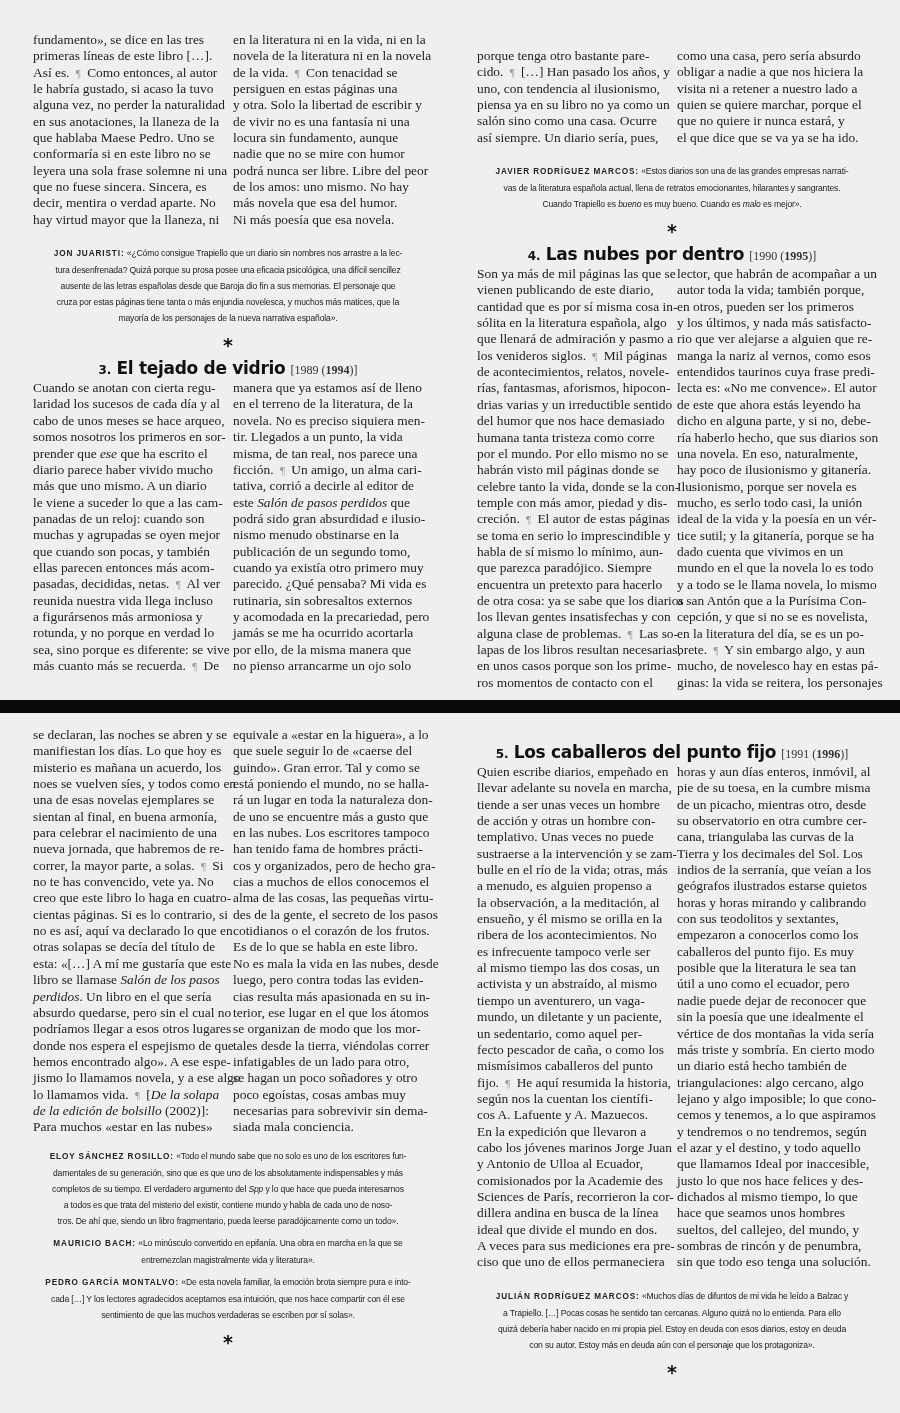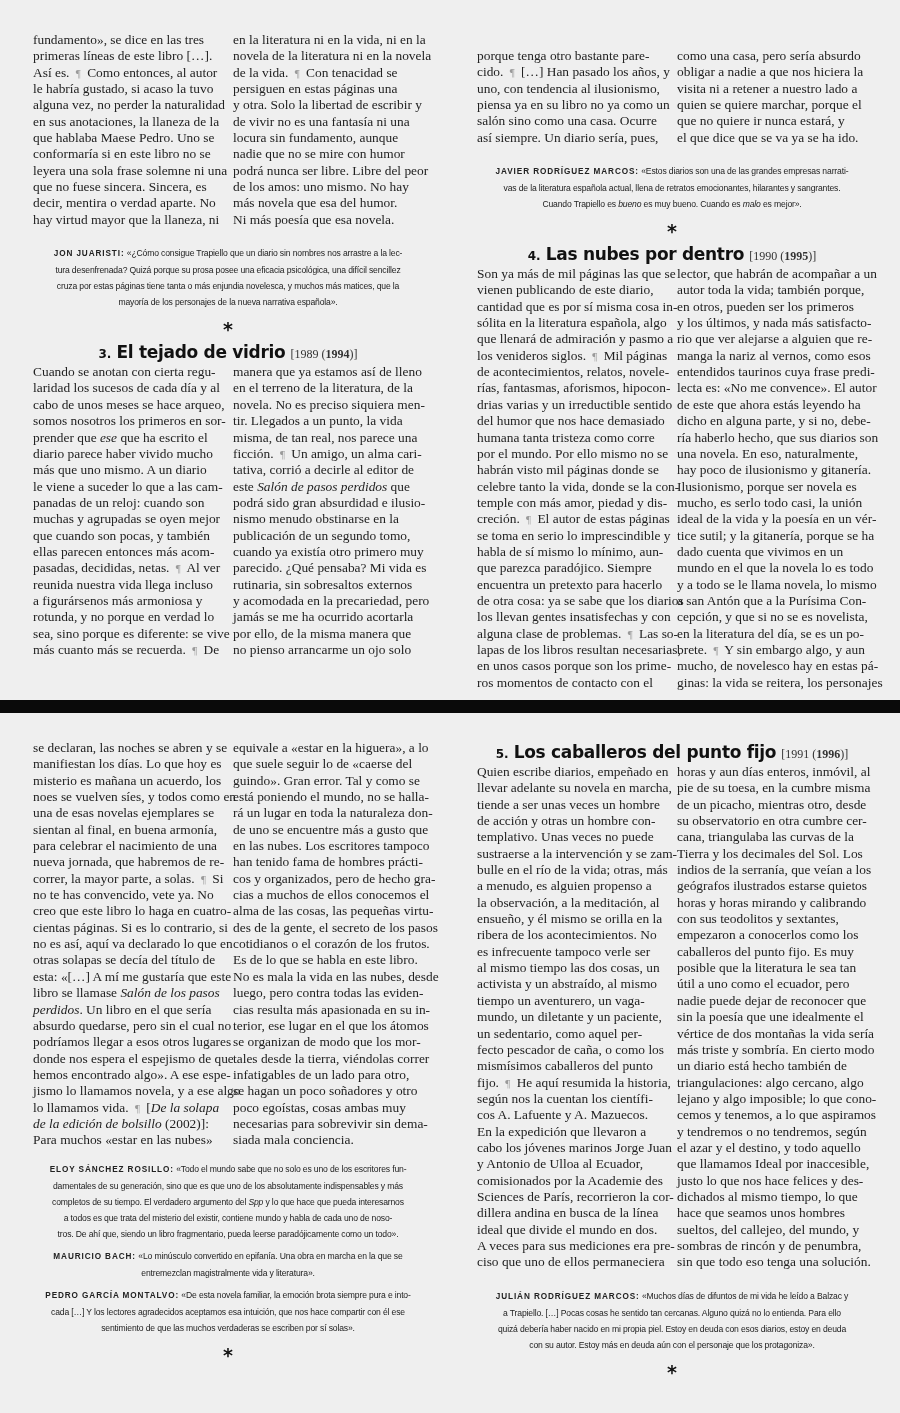--- a/index.html
+++ b/index.html
@@ -59,20 +59,21 @@
           <span class="line">nadie que no se mire con humor</span>
           <span class="line">podrá nunca ser libre. Libre del peor</span>
           <span class="line">de los amos: uno mismo. No hay</span>
           <span class="line">más novela que esa del humor.</span>
           <span class="line">Ni más poesía que esa novela.</span>
         </div>
     </div>
     <div class="quote" style="margin-top:17px;">
       <span class="line"><span class="author">JON JUARISTI:</span> <span>«¿Cómo consigue Trapiello que un diario sin nombres nos arrastre a la lec-</span></span>
       <span class="line">tura desenfrenada? Quizá porque su prosa posee una eficacia psicológica, una difícil sencillez</span>
+      <span class="line">ausente de las letras españolas desde que Baroja dio fin a sus memorias. El personaje que</span>
       <span class="line">cruza por estas páginas tiene tanta o más enjundia novelesca, y muchos más matices, que la</span>
       <span class="line">mayoría de los personajes de la nueva narrativa española».</span>
     </div>
     <div class="asterisk" style="margin-top:12px;">*</div>
     <div class="section-title" style="margin-top:6px;">
       <span class="num">3.</span>
       <span class="name">El tejado de vidrio</span>
       <span class="dates">[<span>1989</span> (<b>1994</b>)]</span>
     </div>
     <div class="cols serif">
@@ -207,21 +208,21 @@
           <span class="line">ginas: la vida se reitera, los personajes</span>
         </div>
     </div>
   </div>
 </div>
 
 <div class="divider-bar"></div>
 
 <div class="spread" id="spread-bottom">
 
-  <div class="page page-left" style="top:27px;">
+  <div class="page page-left" style="top:14px;">
     <div class="cols serif">
       <div class="col">
           <span class="line">se declaran, las noches se abren y se</span>
           <span class="line">manifiestan los días. Lo que hoy es</span>
           <span class="line">misterio es mañana un acuerdo, los</span>
           <span class="line">noes se vuelven síes, y todos como en</span>
           <span class="line">una de esas novelas ejemplares se</span>
           <span class="line">sientan al final, en buena armonía,</span>
           <span class="line">para celebrar el nacimiento de una</span>
           <span class="line">nueva jornada, que habremos de re-</span>

